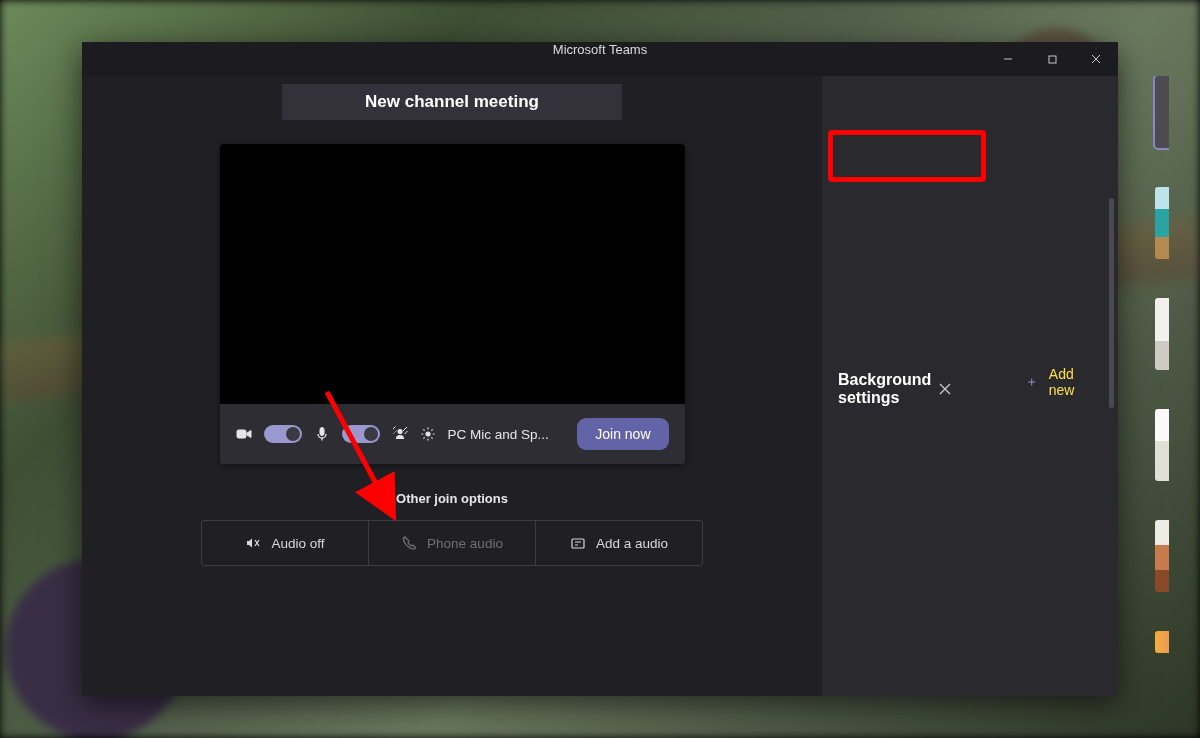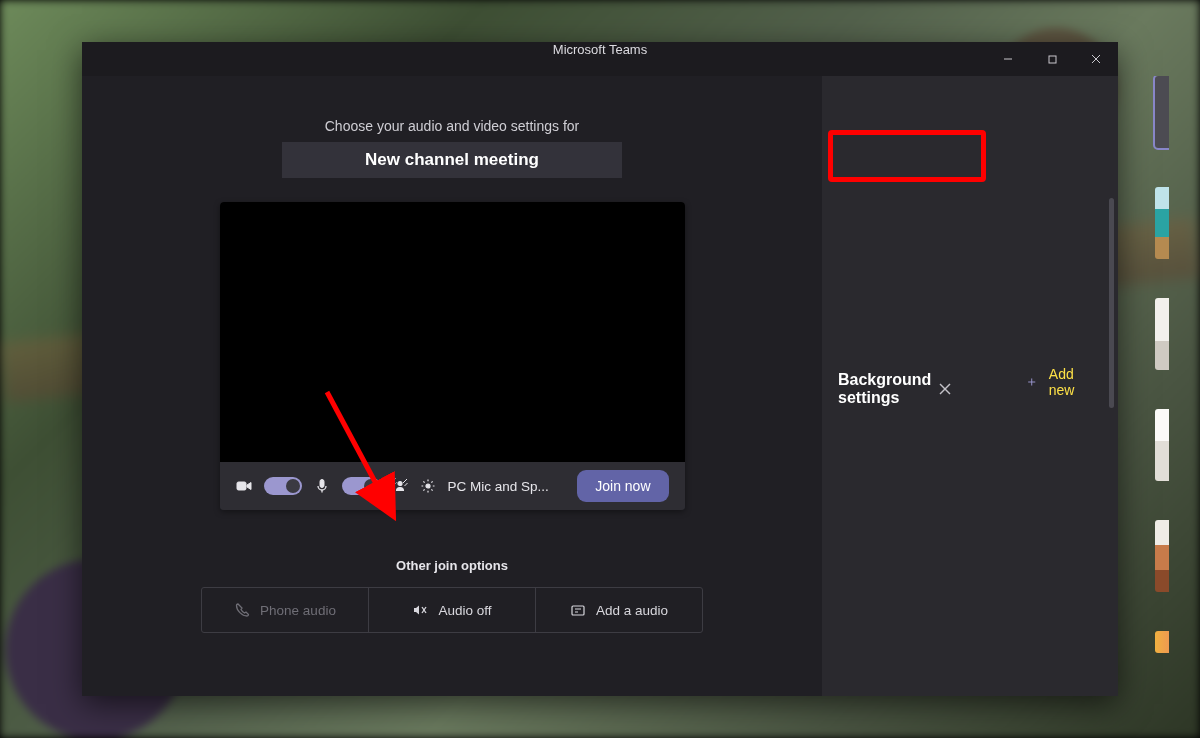--- a/index.html
+++ b/index.html
@@ -122,21 +122,21 @@
     border-radius: 4px;
     overflow: hidden;
     box-shadow: 0 2px 6px rgba(0,0,0,0.4);
   }
   .video-preview {
     width: 465px;
     height: 260px;
     background: #000;
   }
   .control-bar {
-    height: 48px;
+    height: 60px;
     display: flex;
     align-items: center;
     padding: 0 16px;
     gap: 12px;
     background: #2e2d33;
   }
   .ctrl-icon {
     width: 16px; height: 16px;
     display: flex; align-items: center; justify-content: center;
     color: #e6e5ea;
@@ -172,21 +172,21 @@
     margin-left: auto;
     background: #6264a7;
     color: #fff;
     font-size: 14px;
     padding: 8px 18px;
     border-radius: 9px;
     cursor: pointer;
   }
 
   .other-options-heading {
-    margin-top: 48px;
+    margin-top: 27px;
     font-size: 13px;
     font-weight: 600;
     color: #e6e5ea;
   }
   .other-options-row {
     margin-top: 14px;
     width: 500px;
     height: 44px;
     border: 1px solid #3d3c43;
     border-radius: 3px;
@@ -341,21 +341,20 @@
             <line x1="2" y1="2" x2="10" y2="10" stroke-width="1"></line>
             <line x1="10" y1="2" x2="2" y2="10" stroke-width="1"></line>
           </svg>
       </div>
     </div>
   </div>
 
   <div class="body">
 
     <div class="main-area">
-      <div class="settings-heading">Choose your audio and video settings for</div>
       <div class="meeting-name-pill">New channel meeting</div>
 
       <div class="preview-card">
         <div class="video-preview"></div>
 
         <div class="control-bar">
           <span class="ctrl-icon">
             <svg viewBox="0 0 16 16">
                 <rect x="1" y="4" width="9" height="8" rx="1.5"></rect>
                 <path d="M11 7 L15 4.5 V11.5 L11 9 Z"></path>
@@ -392,33 +391,33 @@
           </span>
 
           <span class="audio-device">PC Mic and Sp...</span>
 
           <div class="join-btn">Join now</div>
         </div>
       </div>
 
       <div class="other-options-heading">Other join options</div>
       <div class="other-options-row">
-        <div class="opt-btn disabled">
-          <svg viewBox="0 0 16 16" fill="none" stroke="#6f6e76" stroke-width="1.3">
-            <path d="M4 2c0 0-1.5 0-1.5 1.5 0 5 5.5 10.5 10.5 10.5 1.5 0 1.5-1.5 1.5-1.5l-2.5-2.5-1.5 1c-1-0.5-3-2.5-3.5-3.5l1-1.5z"></path>
-          </svg>
-          <span>Phone audio</span>
-        </div>
         <div class="opt-btn">
           <svg viewBox="0 0 16 16" fill="none" stroke="#d8d7dd" stroke-width="1.3">
             <path d="M2 6h2l3-2.5v9L4 10H2z" fill="#d8d7dd" stroke="none"></path>
             <line x1="10" y1="5" x2="14" y2="11"></line>
               <line x1="14" y1="5" x2="10" y2="11"></line>
           </svg>
           <span>Audio off</span>
+        </div>
+        <div class="opt-btn disabled">
+          <svg viewBox="0 0 16 16" fill="none" stroke="#6f6e76" stroke-width="1.3">
+            <path d="M4 2c0 0-1.5 0-1.5 1.5 0 5 5.5 10.5 10.5 10.5 1.5 0 1.5-1.5 1.5-1.5l-2.5-2.5-1.5 1c-1-0.5-3-2.5-3.5-3.5l1-1.5z"></path>
+          </svg>
+          <span>Phone audio</span>
         </div>
         <div class="opt-btn">
           <svg viewBox="0 0 16 16" fill="none" stroke="#d8d7dd" stroke-width="1.2">
             <rect x="2" y="4" width="12" height="9" rx="1"></rect>
             <path d="M5 7h6M5 10h3"></path>
           </svg>
           <span>Add a audio</span>
         </div>
       </div>
 

